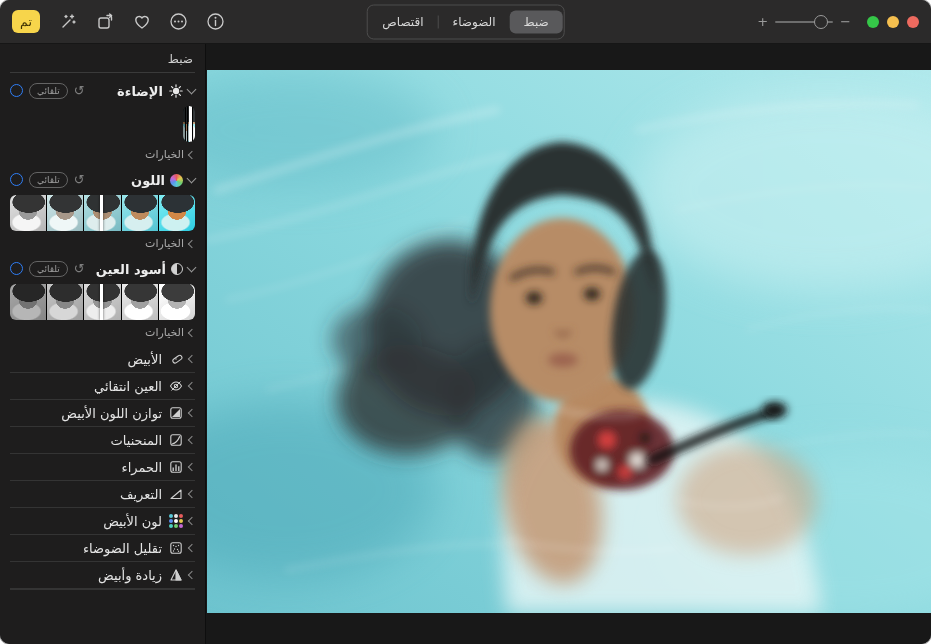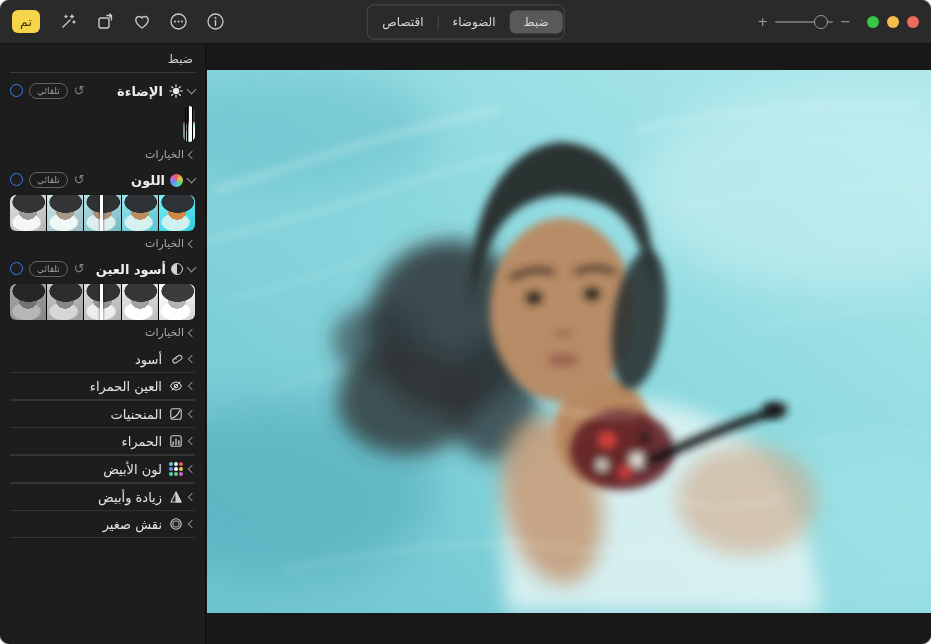--- a/index.html
+++ b/index.html
@@ -229,37 +229,47 @@
       </div>
 
       <div class="tool-row">
         <span class="chev left small"></span>
         <span class="tool-icon">
           <svg width="14" height="14" viewBox="0 0 14 14" fill="none" stroke="#cfcfcf" stroke-width="1.1">
             <rect x="3.2" y="5.2" width="10" height="4.4" rx="2.2" transform="rotate(-35 8 7)"></rect>
             <circle cx="7" cy="7" r=".7" fill="#cfcfcf" stroke="none"></circle>
           </svg>
         </span>
-        <span class="tool-label">أسود</span>
+        <span class="tool-label">الأبيض</span>
       </div>
       <div class="tool-divider"></div>
 
       <div class="tool-row">
         <span class="chev left small"></span>
         <span class="tool-icon">
           <svg width="14" height="14" viewBox="0 0 14 14" fill="none" stroke="#cfcfcf" stroke-width="1.1">
             <path d="M1.5 7C3 4.3 5 3 7 3s4 1.3 5.5 4C11 9.7 9 11 7 11S3 9.7 1.5 7z"></path>
             <circle cx="7" cy="7" r="1.7"></circle>
               <path d="M2.5 11.5l9-9" stroke-width="1"></path>
           </svg>
         </span>
-        <span class="tool-label">العين الحمراء</span>
-      </div>
-      <div class="tool-divider"></div>
-
+        <span class="tool-label">العين انتقائي</span>
+      </div>
+      <div class="tool-divider"></div>
+
+      <div class="tool-row">
+        <span class="chev left small"></span>
+        <span class="tool-icon">
+          <svg width="14" height="14" viewBox="0 0 14 14" fill="none">
+            <rect x="1.8" y="1.8" width="10.4" height="10.4" rx="2" stroke="#cfcfcf" stroke-width="1.1"></rect>
+            <path d="M3 11L11 3v8z" fill="#cfcfcf"></path>
+          </svg>
+        </span>
+        <span class="tool-label">توازن اللون الأبيض</span>
+      </div>
       <div class="tool-divider"></div>
 
       <div class="tool-row">
         <span class="chev left small"></span>
         <span class="tool-icon">
           <svg width="14" height="14" viewBox="0 0 14 14" fill="none" stroke="#cfcfcf" stroke-width="1.1">
             <rect x="1.8" y="1.8" width="10.4" height="10.4" rx="2"></rect>
             <path d="M3.2 10.8C5.5 10.5 8.6 8.5 10.8 3.2" stroke-width="1.2"></path>
           </svg>
         </span>
@@ -272,20 +282,29 @@
         <span class="tool-icon">
           <svg width="14" height="14" viewBox="0 0 14 14" fill="none" stroke="#cfcfcf" stroke-width="1.1">
             <rect x="1.8" y="1.8" width="10.4" height="10.4" rx="2"></rect>
             <path d="M4.2 11V7.5M7 11V4.5M9.8 11V6.2" stroke-width="1.3"></path>
           </svg>
         </span>
         <span class="tool-label">الحمراء</span>
       </div>
       <div class="tool-divider"></div>
 
+      <div class="tool-row">
+        <span class="chev left small"></span>
+        <span class="tool-icon">
+          <svg width="14" height="14" viewBox="0 0 14 14" fill="none" stroke="#cfcfcf" stroke-width="1.1" stroke-linejoin="round">
+            <path d="M2 11.5L12 3v8.5z"></path>
+          </svg>
+        </span>
+        <span class="tool-label">التعريف</span>
+      </div>
       <div class="tool-divider"></div>
 
       <div class="tool-row">
         <span class="chev left small"></span>
         <span class="tool-icon">
           <span class="dots-grid">
             <span style="background:#e75c5c"></span>
               <span style="background:#e8e8e8"></span>
               <span style="background:#59c7d6"></span>
             <span style="background:#e5c84f"></span>
@@ -293,44 +312,52 @@
               <span style="background:#5b8ff0"></span>
             <span style="background:#c668d4"></span>
               <span style="background:#6fcf6f"></span>
               <span style="background:#4fd0c0"></span>
           </span>
         </span>
         <span class="tool-label">لون الأبيض</span>
       </div>
       <div class="tool-divider"></div>
 
+      <div class="tool-row">
+        <span class="chev left small"></span>
+        <span class="tool-icon">
+          <svg width="14" height="14" viewBox="0 0 14 14" fill="none">
+            <rect x="1.8" y="1.8" width="10.4" height="10.4" rx="2" stroke="#cfcfcf" stroke-width="1.1"></rect>
+            <g fill="#cfcfcf">
+                <circle cx="4.5" cy="4.5" r=".7"></circle>
+                <circle cx="7" cy="5.5" r=".7"></circle>
+                <circle cx="9.5" cy="4.5" r=".7"></circle>
+                <circle cx="5.5" cy="8" r=".7"></circle>
+                <circle cx="8.5" cy="8.5" r=".7"></circle>
+                <circle cx="4.5" cy="10" r=".7"></circle>
+                <circle cx="9.5" cy="10.3" r=".7"></circle>
+              </g>
+          </svg>
+        </span>
+        <span class="tool-label">تقليل الضوضاء</span>
+      </div>
       <div class="tool-divider"></div>
 
       <div class="tool-row">
         <span class="chev left small"></span>
         <span class="tool-icon">
           <svg width="14" height="14" viewBox="0 0 14 14" fill="none" stroke="#cfcfcf" stroke-width="1.1" stroke-linejoin="round">
             <path d="M7 2L12 12H2z"></path>
               <path d="M7 2L12 12H7z" fill="#cfcfcf"></path>
           </svg>
         </span>
         <span class="tool-label">زيادة وأبيض</span>
       </div>
       <div class="tool-divider"></div>
 
-      <div class="tool-row">
-        <span class="chev left small"></span>
-        <span class="tool-icon">
-          <svg width="14" height="14" viewBox="0 0 14 14" fill="none" stroke="#cfcfcf">
-            <circle cx="7" cy="7" r="5.2" stroke-width="1.1"></circle>
-            <circle cx="7" cy="7" r="3" stroke-width="1.6" opacity=".55"></circle>
-          </svg>
-        </span>
-        <span class="tool-label">نقش صغير</span>
-      </div>
       <div class="tool-divider"></div>
 
     </div>
 
     <div class="photo-area">
       <div class="photo">
         <svg viewBox="0 0 724 543" preserveAspectRatio="none">
           <defs>
             <linearGradient id="water" x1="0" y1="1" x2="1" y2="0">
               <stop offset="0" stop-color="#6ec4cf"></stop>

